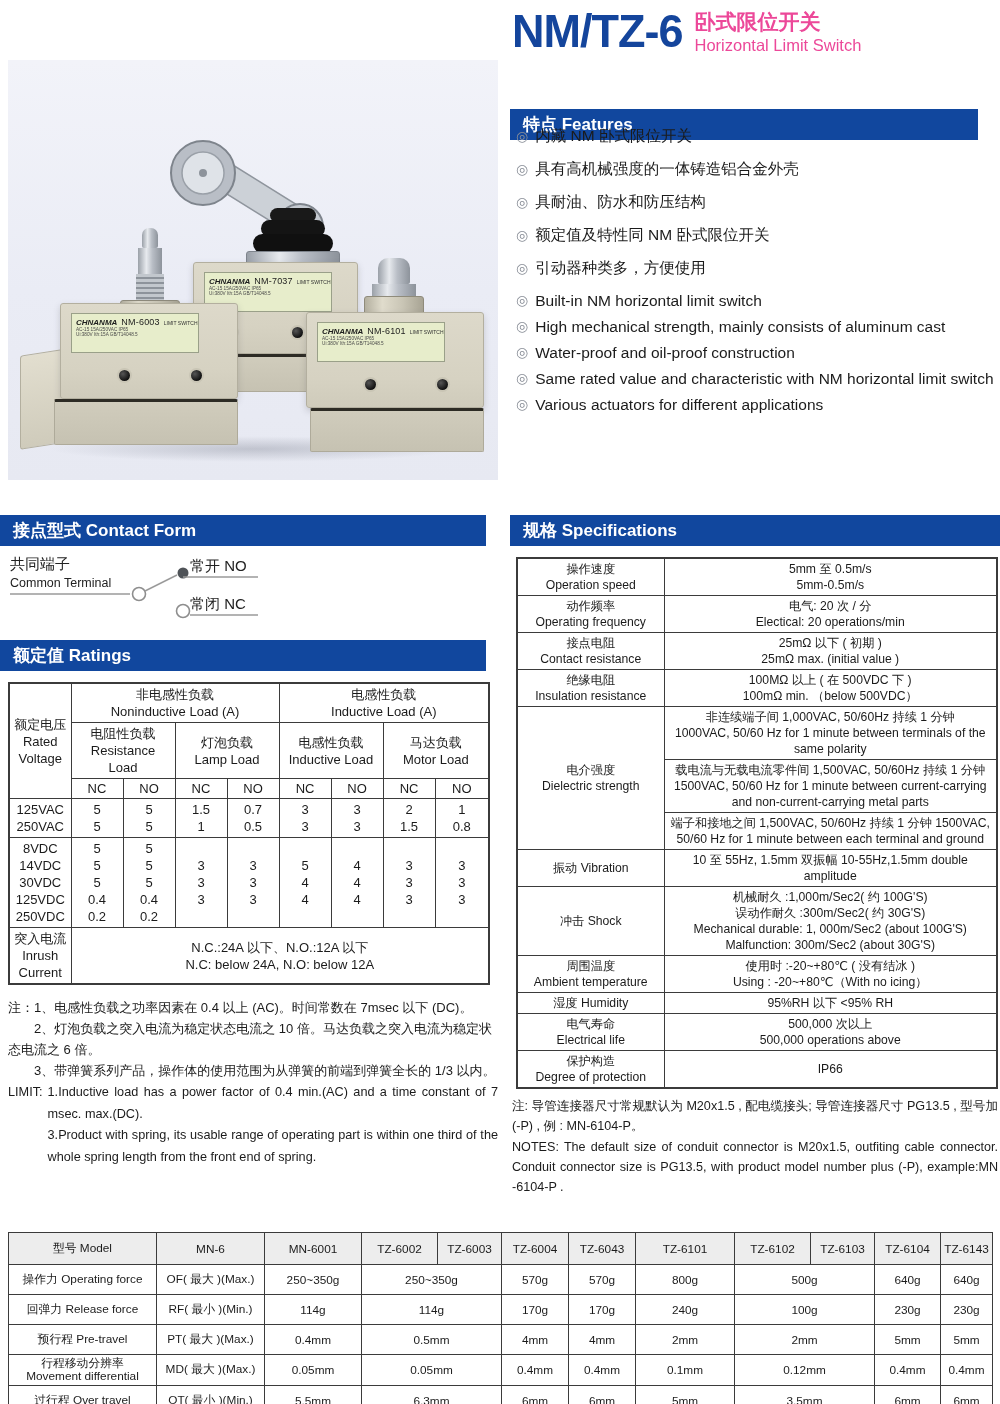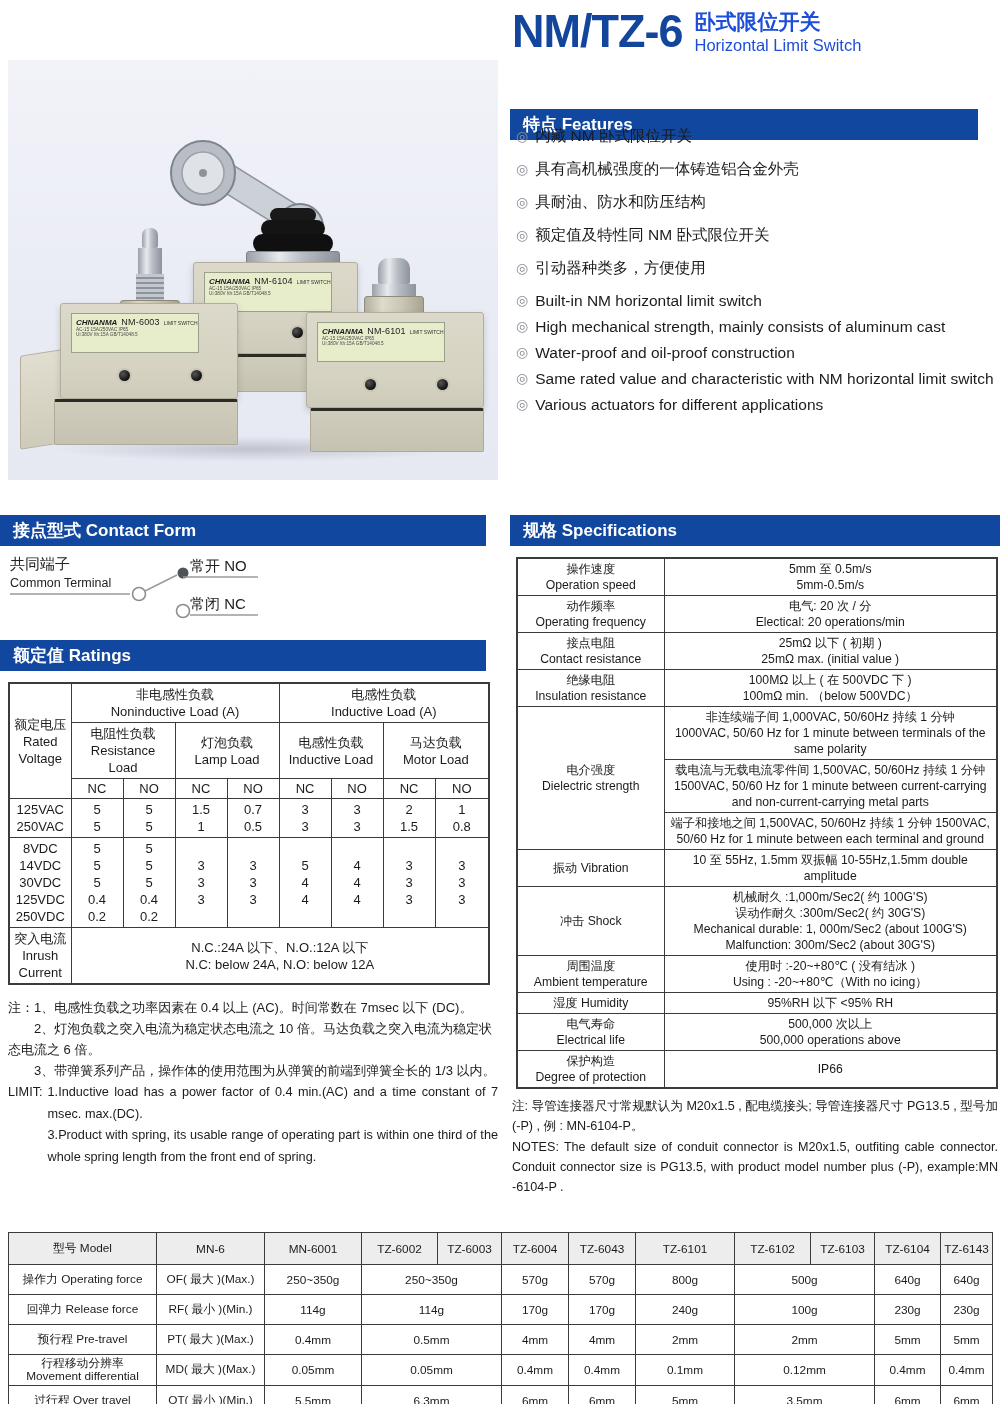--- a/index.html
+++ b/index.html
@@ -3,21 +3,21 @@
 <meta charset="utf-8">
 <style>
   html,body{margin:0;padding:0;background:#fff;}
   .page{position:relative;width:1000px;height:1404px;background:#fff;overflow:hidden;
         font-family:"Liberation Sans","DejaVu Sans",sans-serif;color:#1b1b1b;}
   .bar{background:#11479E;color:#fff;font-size:17px;font-weight:bold;height:31px;line-height:31px;padding-left:13px;box-sizing:border-box;}
 
   
   .title-block{position:absolute;left:512px;top:6px;width:482px;display:flex;align-items:flex-end;gap:12px;}
   .model-title{font-size:45px;font-weight:bold;color:#14459C;letter-spacing:-1px;line-height:50px;transform:scaleY(1.04);}
-  .subtitle{padding-top:2px;color:#1d4ed8;}
+  .subtitle{padding-top:2px;color:#ec4899;}
   .subtitle .cn{font-size:21px;font-weight:bold;line-height:25px;}
   .subtitle .en{font-size:16.5px;line-height:22px;}
 
   
   .features-bar{position:absolute;left:510px;top:101px;width:468px;margin-top:8px;}
   .features{position:absolute;left:516px;top:124px;width:482px;}
   .features ul{list-style:none;margin:0;padding:0;}
   .feat-item{display:flex;align-items:flex-start;font-size:15.5px;}
   .f-cn .feat-item{margin-bottom:9px;line-height:24px;}
   .f-en .feat-item{margin-bottom:3px;line-height:23px;}
@@ -174,21 +174,21 @@
     <div class="bellows" style="left:238px;top:148px;">
       <div class="b1"></div>
       <div class="b2"></div>
       <div class="b3"></div>
       <div class="b-ring metal"></div>
     </div>
     <div class="sw-body" style="left:185px;top:202px;width:165px;height:92px;">
       <div class="plate">
         <div class="plate-row1">
           <span class="brand">CHNANMA</span>
-          <span class="model">NM-6104</span>
+          <span class="model">NM-7037</span>
           <span class="tag">LIMIT SWITCH</span>
         </div>
         <div class="plate-specs">
           <div>AC-15 15A/250VAC IP65</div>
           <div>Ui:380V Ith:15A GB/T14048.5</div>
         </div>
       </div>
       <div class="screw" style="left:32px;top:64px;"></div>
       <div class="screw" style="left:98px;top:64px;"></div>
     </div>

